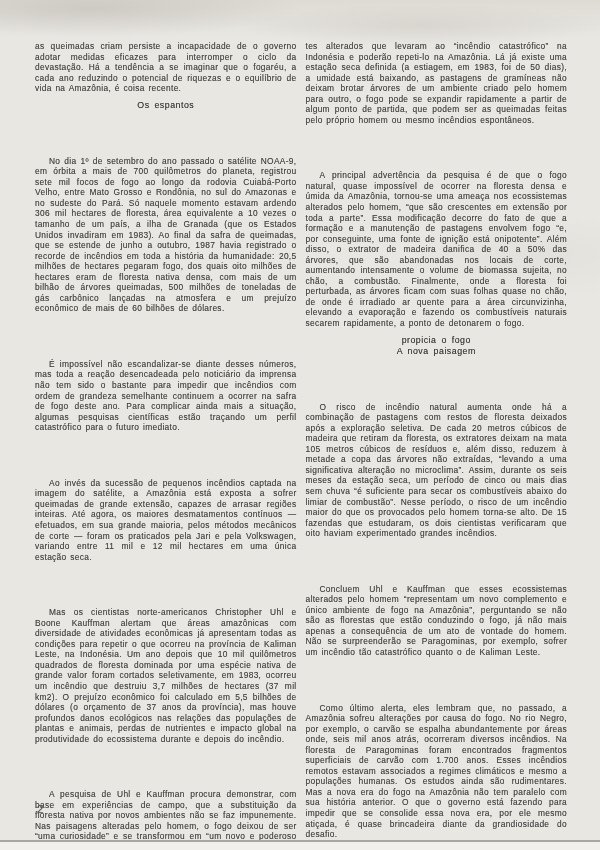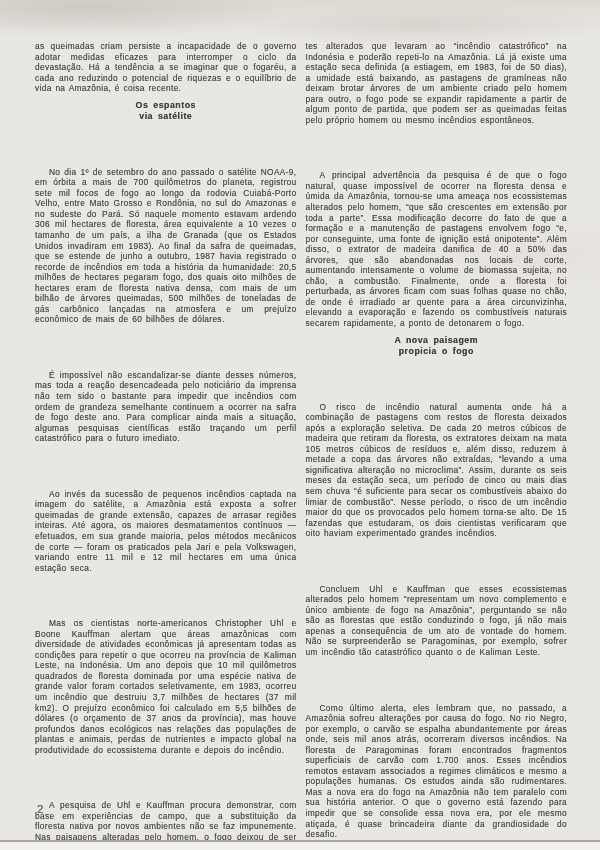--- a/index.html
+++ b/index.html
@@ -36,21 +36,21 @@
     line-height:10.55px;
     letter-spacing:0.32px;
     word-spacing:1.1px;
     text-align:justify;
     color:#474645;
     text-shadow:0 0 0.45px rgba(70,68,66,0.55);
   }
   .col p.indent{ text-indent:14px;margin-top:45px; }
   .heading{
     text-align:center;
-    font-weight:bold;
+    font-weight:normal;
     font-size:8.8px;
     line-height:11px;
     letter-spacing:0.5px;
     word-spacing:2px;
     color:#3d3c3b;
     text-shadow:0 0 0.5px rgba(55,54,52,0.6);
     margin:6px 0 7px 0;
   }
   .page-number{
     position:absolute;
@@ -74,34 +74,33 @@
 </style>
 </head>
 <body>
 
 <div class="page">
   <div class="columns">
     <div class="col">
         <p>as queimadas criam persiste a incapacidade de o governo adotar medidas eficazes para interromper o ciclo da devastação. Há a tendência a se imaginar que o fogaréu, a cada ano reduzindo o potencial de riquezas e o equilíbrio de vida na Amazônia, é coisa recente.</p>
         <div class="heading">
           <div>Os espantos</div>
-          <div>via satélite</div>
         </div>
         <p class="indent">No dia 1º de setembro do ano passado o satélite NOAA-9, em órbita a mais de 700 quilômetros do planeta, registrou sete mil focos de fogo ao longo da rodovia Cuiabá-Porto Velho, entre Mato Grosso e Rondônia, no sul do Amazonas e no sudeste do Pará. Só naquele momento estavam ardendo 306 mil hectares de floresta, área equivalente a 10 vezes o tamanho de um país, a ilha de Granada (que os Estados Unidos invadiram em 1983). Ao final da safra de queimadas, que se estende de junho a outubro, 1987 havia registrado o recorde de incêndios em toda a história da humanidade: 20,5 milhões de hectares pegaram fogo, dos quais oito milhões de hectares eram de floresta nativa densa, com mais de um bilhão de árvores queimadas, 500 milhões de toneladas de gás carbônico lançadas na atmosfera e um prejuízo econômico de mais de 60 bilhões de dólares.</p>
         <p class="indent">É impossível não escandalizar-se diante desses números, mas toda a reação desencadeada pelo noticiário da imprensa não tem sido o bastante para impedir que incêndios com ordem de grandeza semelhante continuem a ocorrer na safra de fogo deste ano. Para complicar ainda mais a situação, algumas pesquisas científicas estão traçando um perfil catastrófico para o futuro imediato.</p>
         <p class="indent">Ao invés da sucessão de pequenos incêndios captada na imagem do satélite, a Amazônia está exposta a sofrer queimadas de grande extensão, capazes de arrasar regiões inteiras. Até agora, os maiores desmatamentos contínuos — efetuados, em sua grande maioria, pelos métodos mecânicos de corte — foram os praticados pela Jari e pela Volkswagen, variando entre 11 mil e 12 mil hectares em uma única estação seca.</p>
         <p class="indent">Mas os cientistas norte-americanos Christopher Uhl e Boone Kauffman alertam que áreas amazônicas com diversidade de atividades econômicas já apresentam todas as condições para repetir o que ocorreu na província de Kaliman Leste, na Indonésia. Um ano depois que 10 mil quilômetros quadrados de floresta dominada por uma espécie nativa de grande valor foram cortados seletivamente, em 1983, ocorreu um incêndio que destruiu 3,7 milhões de hectares (37 mil km2). O prejuízo econômico foi calculado em 5,5 bilhões de dólares (o orçamento de 37 anos da província), mas houve profundos danos ecológicos nas relações das populações de plantas e animais, perdas de nutrientes e impacto global na produtividade do ecossistema durante e depois do incêndio.</p>
         <p class="indent">A pesquisa de Uhl e Kauffman procura demonstrar, com base em experiências de campo, que a substituição da floresta nativa por novos ambientes não se faz impunemente. Nas paisagens alteradas pelo homem, o fogo deixou de ser “uma curiosidade” e se transformou em “um novo e poderoso ingrediente para alterar o regime que, se não combatido, poderá trocar completamente as características da paisagem amazônica que conhecemos”, prevêem os dois.</p>
       </div>
     <div class="col">
         <p>tes alterados que levaram ao “incêndio catastrófico” na Indonésia e poderão repeti-lo na Amazônia. Lá já existe uma estação seca definida (a estiagem, em 1983, foi de 50 dias), a umidade está baixando, as pastagens de gramíneas não deixam brotar árvores de um ambiente criado pelo homem para outro, o fogo pode se expandir rapidamente a partir de algum ponto de partida, que podem ser as queimadas feitas pelo próprio homem ou mesmo incêndios espontâneos.</p>
         <p class="indent">A principal advertência da pesquisa é de que o fogo natural, quase impossível de ocorrer na floresta densa e úmida da Amazônia, tornou-se uma ameaça nos ecossistemas alterados pelo homem, “que são crescentes em extensão por toda a parte”. Essa modificação decorre do fato de que a formação e a manutenção de pastagens envolvem fogo “e, por conseguinte, uma fonte de ignição está onipotente”. Além disso, o extrator de madeira danifica de 40 a 50% das árvores, que são abandonadas nos locais de corte, aumentando intensamente o volume de biomassa sujeita, no chão, a combustão. Finalmente, onde a floresta foi perturbada, as árvores ficam com suas folhas quase no chão, de onde é irradiado ar quente para a área circunvizinha, elevando a evaporação e fazendo os combustíveis naturais secarem rapidamente, a ponto de detonarem o fogo.</p>
         <div class="heading">
+          <div>propicia o fogo</div>
           <div>A nova paisagem</div>
-          <div>propicia o fogo</div>
         </div>
         <p class="indent">O risco de incêndio natural aumenta onde há a combinação de pastagens com restos de floresta deixados após a exploração seletiva. De cada 20 metros cúbicos de madeira que retiram da floresta, os extratores deixam na mata 105 metros cúbicos de resíduos e, além disso, reduzem à metade a copa das árvores não extraídas, “levando a uma significativa alteração no microclima”. Assim, durante os seis meses da estação seca, um período de cinco ou mais dias sem chuva “é suficiente para secar os combustíveis abaixo do limiar de combustão”. Nesse período, o risco de um incêndio maior do que os provocados pelo homem torna-se alto. De 15 fazendas que estudaram, os dois cientistas verificaram que oito haviam experimentado grandes incêndios.</p>
         <p class="indent">Concluem Uhl e Kauffman que esses ecossistemas alterados pelo homem “representam um novo complemento e único ambiente de fogo na Amazônia”, perguntando se não são as florestas que estão conduzindo o fogo, já não mais apenas a consequência de um ato de vontade do homem. Não se surpreenderão se Paragominas, por exemplo, sofrer um incêndio tão catastrófico quanto o de Kaliman Leste.</p>
         <p class="indent">Como último alerta, eles lembram que, no passado, a Amazônia sofreu alterações por causa do fogo. No rio Negro, por exemplo, o carvão se espalha abundantemente por áreas onde, seis mil anos atrás, ocorreram diversos incêndios. Na floresta de Paragominas foram encontrados fragmentos superficiais de carvão com 1.700 anos. Esses incêndios remotos estavam associados a regimes climáticos e mesmo a populações humanas. Os estudos ainda são rudimentares. Mas a nova era do fogo na Amazônia não tem paralelo com sua história anterior. O que o governo está fazendo para impedir que se consolide essa nova era, por ele mesmo atiçada, é quase brincadeira diante da grandiosidade do desafio.</p>
       </div>
   </div>
   <div class="page-number">2</div>
   <div class="bottom-edge-line"></div>
   <div class="below-edge"></div>
 </div>

